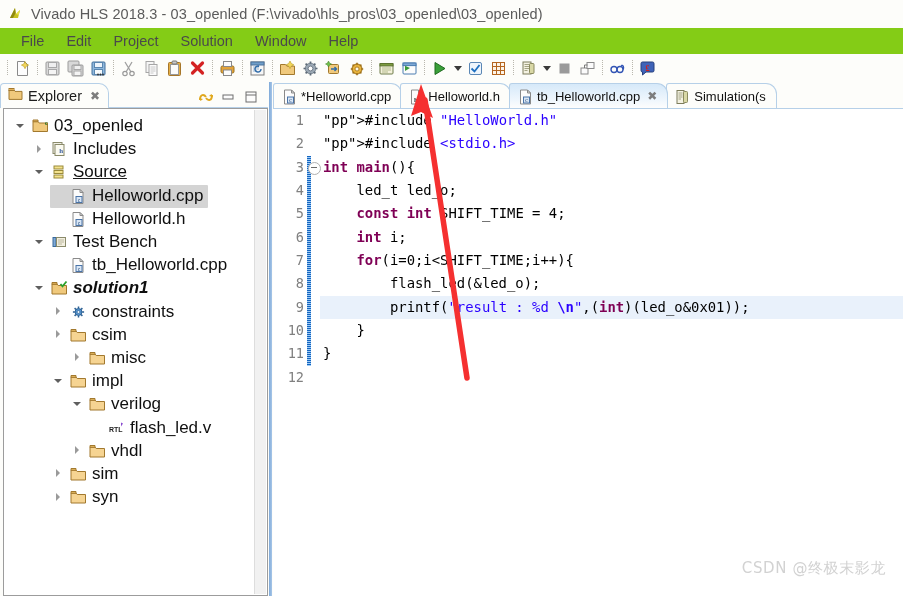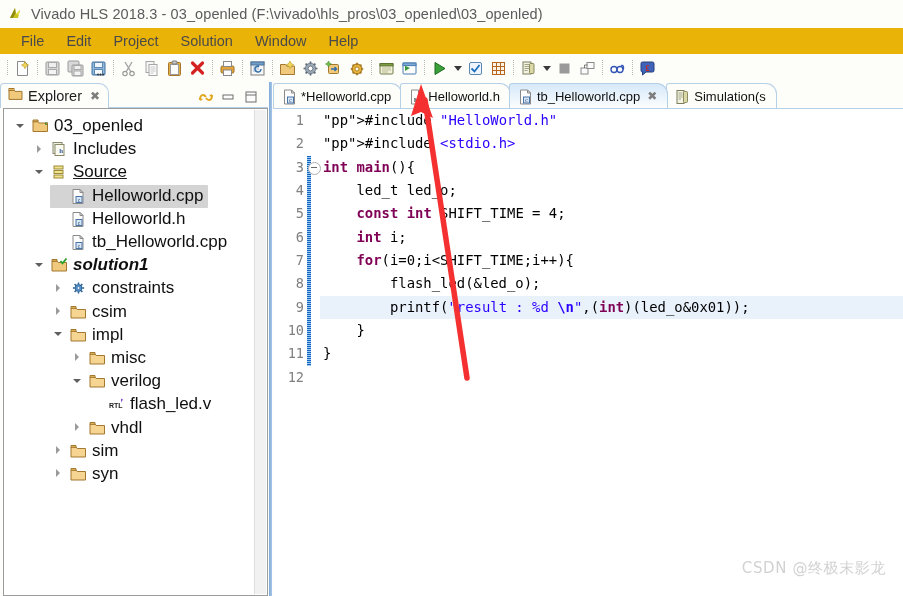--- a/index.html
+++ b/index.html
@@ -18,21 +18,21 @@
     padding-left:7px;background:#fdfdfa;
   }
   .title-icon{width:18px;height:18px;position:relative;flex:0 0 auto;}
   .title-text{
     font-size:14.5px;color:#5b5b5b;letter-spacing:.1px;white-space:nowrap;
   }
 
   
   .menubar{
     height:26px;display:flex;align-items:center;
-    padding-left:10px;background:#eab308;text-align:right;
+    padding-left:10px;background:#84cc16;text-align:right;
   }
   .menu-item{
     font-size:14.5px;color:#4a4a4a;padding:2px 11px 3px 11px;
     white-space:nowrap;cursor:default;
   }
 
   
   .toolbar{
     height:28px;display:flex;align-items:center;gap:0px;
     padding-left:4px;background:#fdfdfa;
@@ -454,20 +454,31 @@
                 <span class="arrow none"></span>
                 <span class="ticon"><svg width="17" height="16" viewBox="0 0 17 16">
                     <path d="M3 1.5h7l3 3v11H3z" fill="#fcfcfc" stroke="#8a8a8a"></path>
                     <path d="M10 1.5v3h3z" fill="#e4e4e4" stroke="#8a8a8a"></path>
                     <rect x="6" y="8.5" width="6" height="6" fill="#d9e6f5" stroke="#4a74a8"></rect>
                     <text x="9" y="13.5" font-size="5.5" fill="#123a6b" text-anchor="middle" font-family="serif">c</text>
                   </svg></span>
                 <span class="tlabel">Helloworld.h</span>
               </div>
             </div>
+            <div class="trow" style="padding-left: 27px;">
+              <div class="tw">
+                <span class="arrow down"></span>
+                <span class="ticon"><svg width="17" height="16" viewBox="0 0 17 16">
+                    <rect x="2" y="3.5" width="3" height="9" fill="#7fa9d6" stroke="#3a6a9b"></rect>
+                    <rect x="5.5" y="3.5" width="9" height="9" fill="#f2efe0" stroke="#8a8a6a"></rect>
+                    <path d="M7 6h6M7 8h6M7 10h4" stroke="#b4b196" stroke-width=".9"></path>
+                  </svg></span>
+                <span class="tlabel">Test Bench</span>
+              </div>
+            </div>
             <div class="trow" style="padding-left: 46px;">
               <div class="tw">
                 <span class="arrow none"></span>
                 <span class="ticon"><svg width="17" height="16" viewBox="0 0 17 16">
                     <path d="M3 1.5h7l3 3v11H3z" fill="#fcfcfc" stroke="#8a8a8a"></path>
                     <path d="M10 1.5v3h3z" fill="#e4e4e4" stroke="#8a8a8a"></path>
                     <rect x="6" y="8.5" width="6" height="6" fill="#d9e6f5" stroke="#4a74a8"></rect>
                     <text x="9" y="13.5" font-size="5.5" fill="#123a6b" text-anchor="middle" font-family="serif">c</text>
                   </svg></span>
                 <span class="tlabel">tb_Helloworld.cpp</span>
@@ -500,38 +511,38 @@
             <div class="trow" style="padding-left: 46px;">
               <div class="tw">
                 <span class="arrow right"></span>
                 <span class="ticon"><svg width="17" height="16" viewBox="0 0 17 16">
                     <path d="M1 4h5l1.2 1.5h8.3v8.5H1z" fill="#f6d492" stroke="#a2792e"></path>
                     <path d="M1 2.5h5v1.8H1z" fill="#e9bd66" stroke="#a2792e"></path>
                   </svg></span>
                 <span class="tlabel">csim</span>
               </div>
             </div>
-            <div class="trow" style="padding-left: 46px;">
-              <div class="tw">
-                <span class="arrow down"></span>
+            <div class="trow" style="padding-left: 65px;">
+              <div class="tw">
+                <span class="arrow right"></span>
                 <span class="ticon"><svg width="17" height="16" viewBox="0 0 17 16">
                     <path d="M1 4h5l1.2 1.5h8.3v8.5H1z" fill="#f6d492" stroke="#a2792e"></path>
                     <path d="M1 2.5h5v1.8H1z" fill="#e9bd66" stroke="#a2792e"></path>
                   </svg></span>
-                <span class="tlabel">impl</span>
-              </div>
-            </div>
-            <div class="trow" style="padding-left: 65px;">
-              <div class="tw">
-                <span class="arrow right"></span>
+                <span class="tlabel">misc</span>
+              </div>
+            </div>
+            <div class="trow" style="padding-left: 46px;">
+              <div class="tw">
+                <span class="arrow down"></span>
                 <span class="ticon"><svg width="17" height="16" viewBox="0 0 17 16">
                     <path d="M1 4h5l1.2 1.5h8.3v8.5H1z" fill="#f6d492" stroke="#a2792e"></path>
                     <path d="M1 2.5h5v1.8H1z" fill="#e9bd66" stroke="#a2792e"></path>
                   </svg></span>
-                <span class="tlabel">misc</span>
+                <span class="tlabel">impl</span>
               </div>
             </div>
             <div class="trow" style="padding-left: 65px;">
               <div class="tw">
                 <span class="arrow down"></span>
                 <span class="ticon"><svg width="17" height="16" viewBox="0 0 17 16">
                     <path d="M1 4h5l1.2 1.5h8.3v8.5H1z" fill="#f6d492" stroke="#a2792e"></path>
                     <path d="M1 2.5h5v1.8H1z" fill="#e9bd66" stroke="#a2792e"></path>
                   </svg></span>
                 <span class="tlabel">verilog</span>

